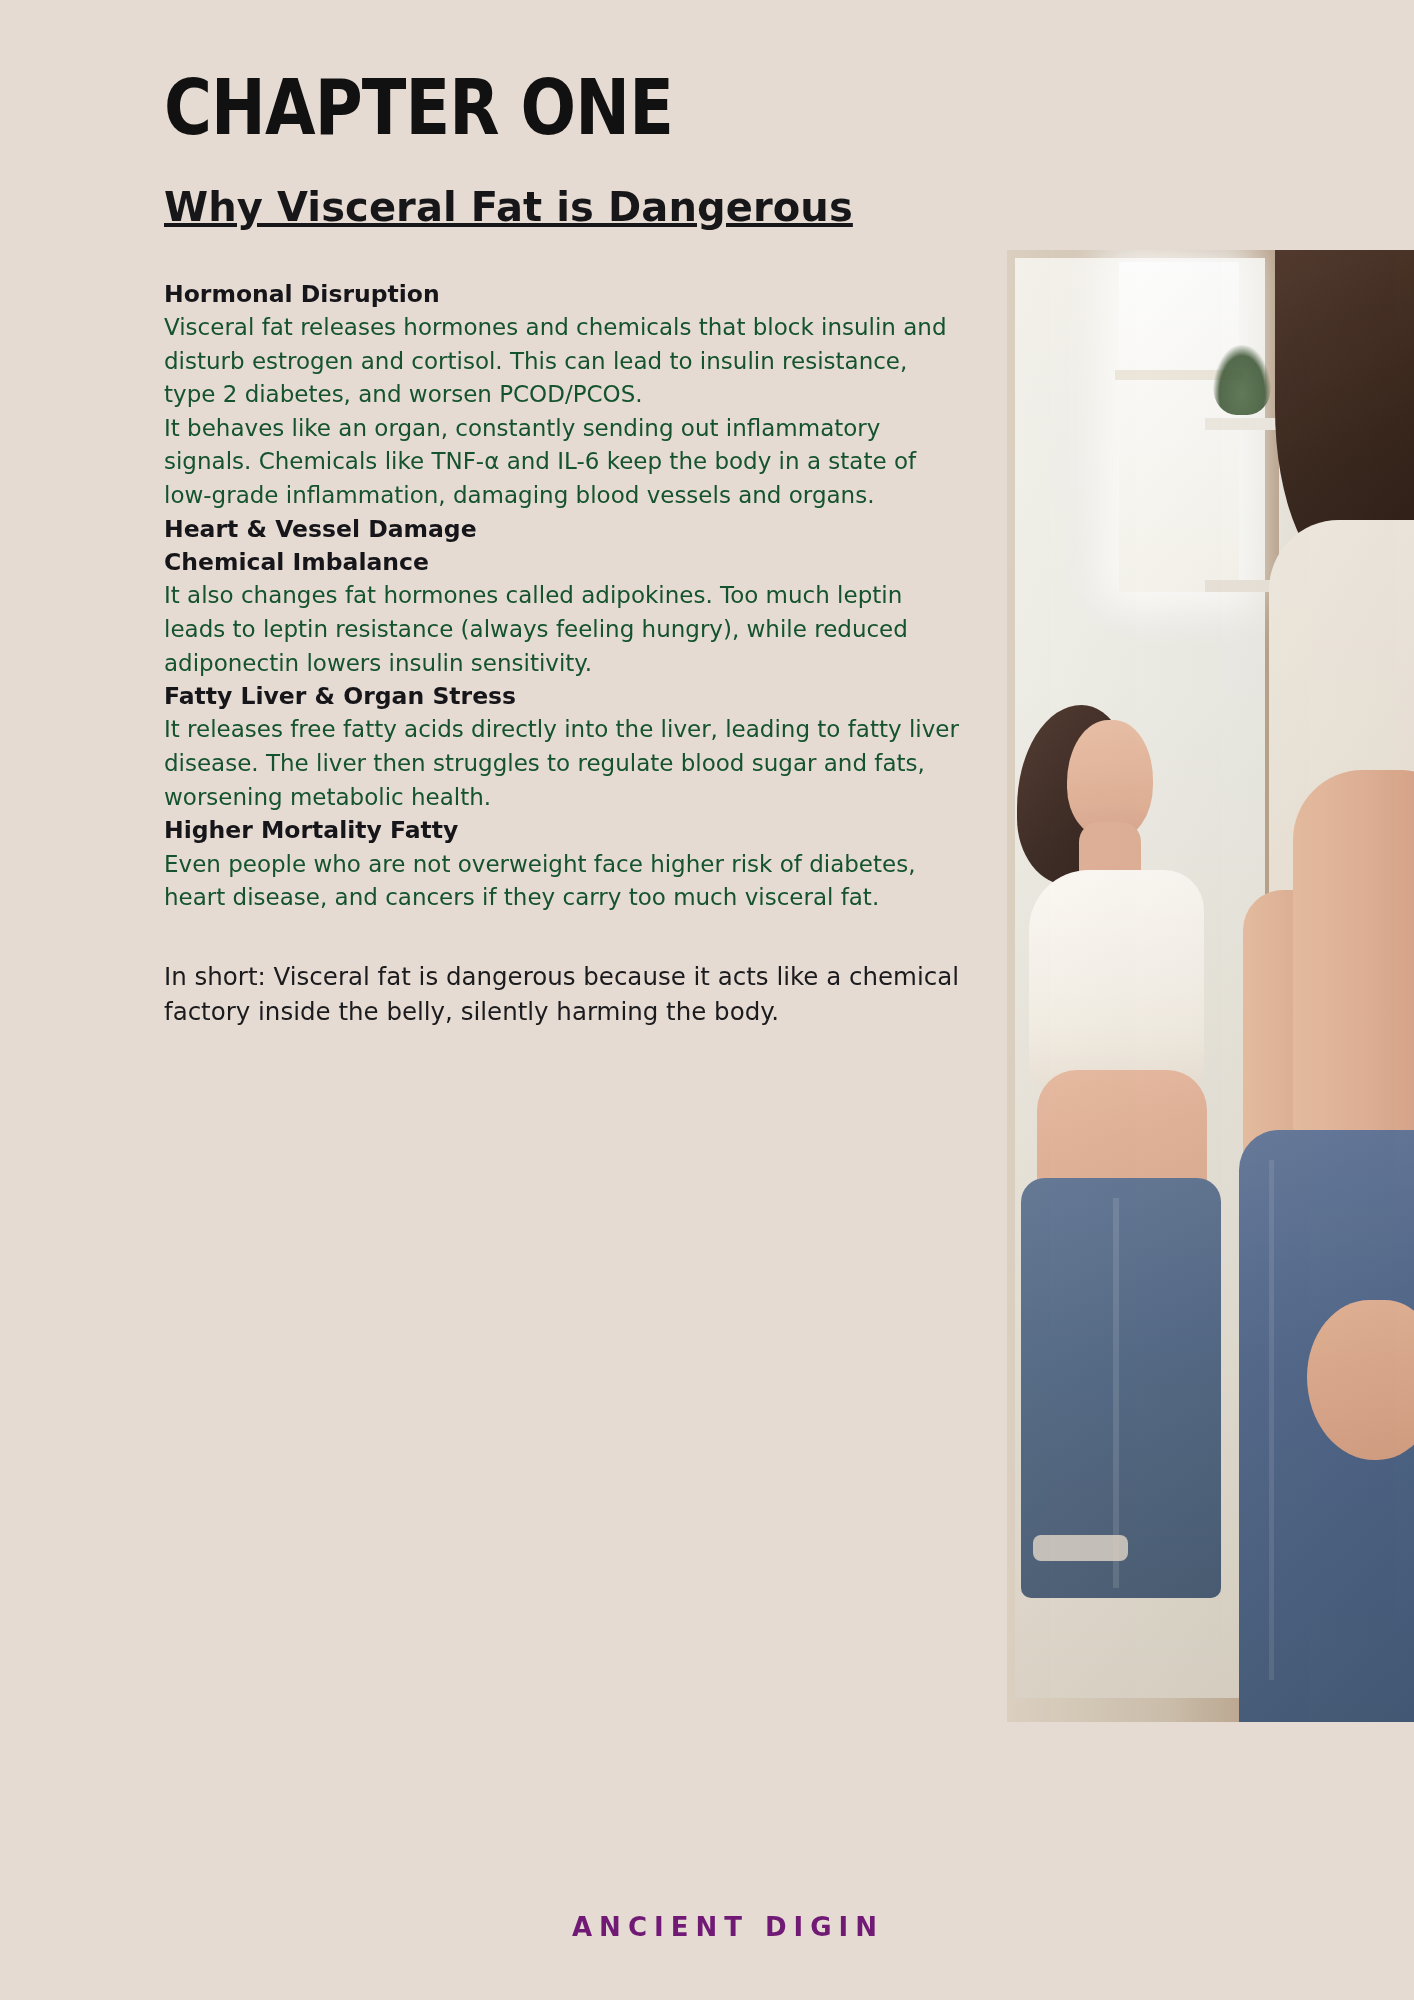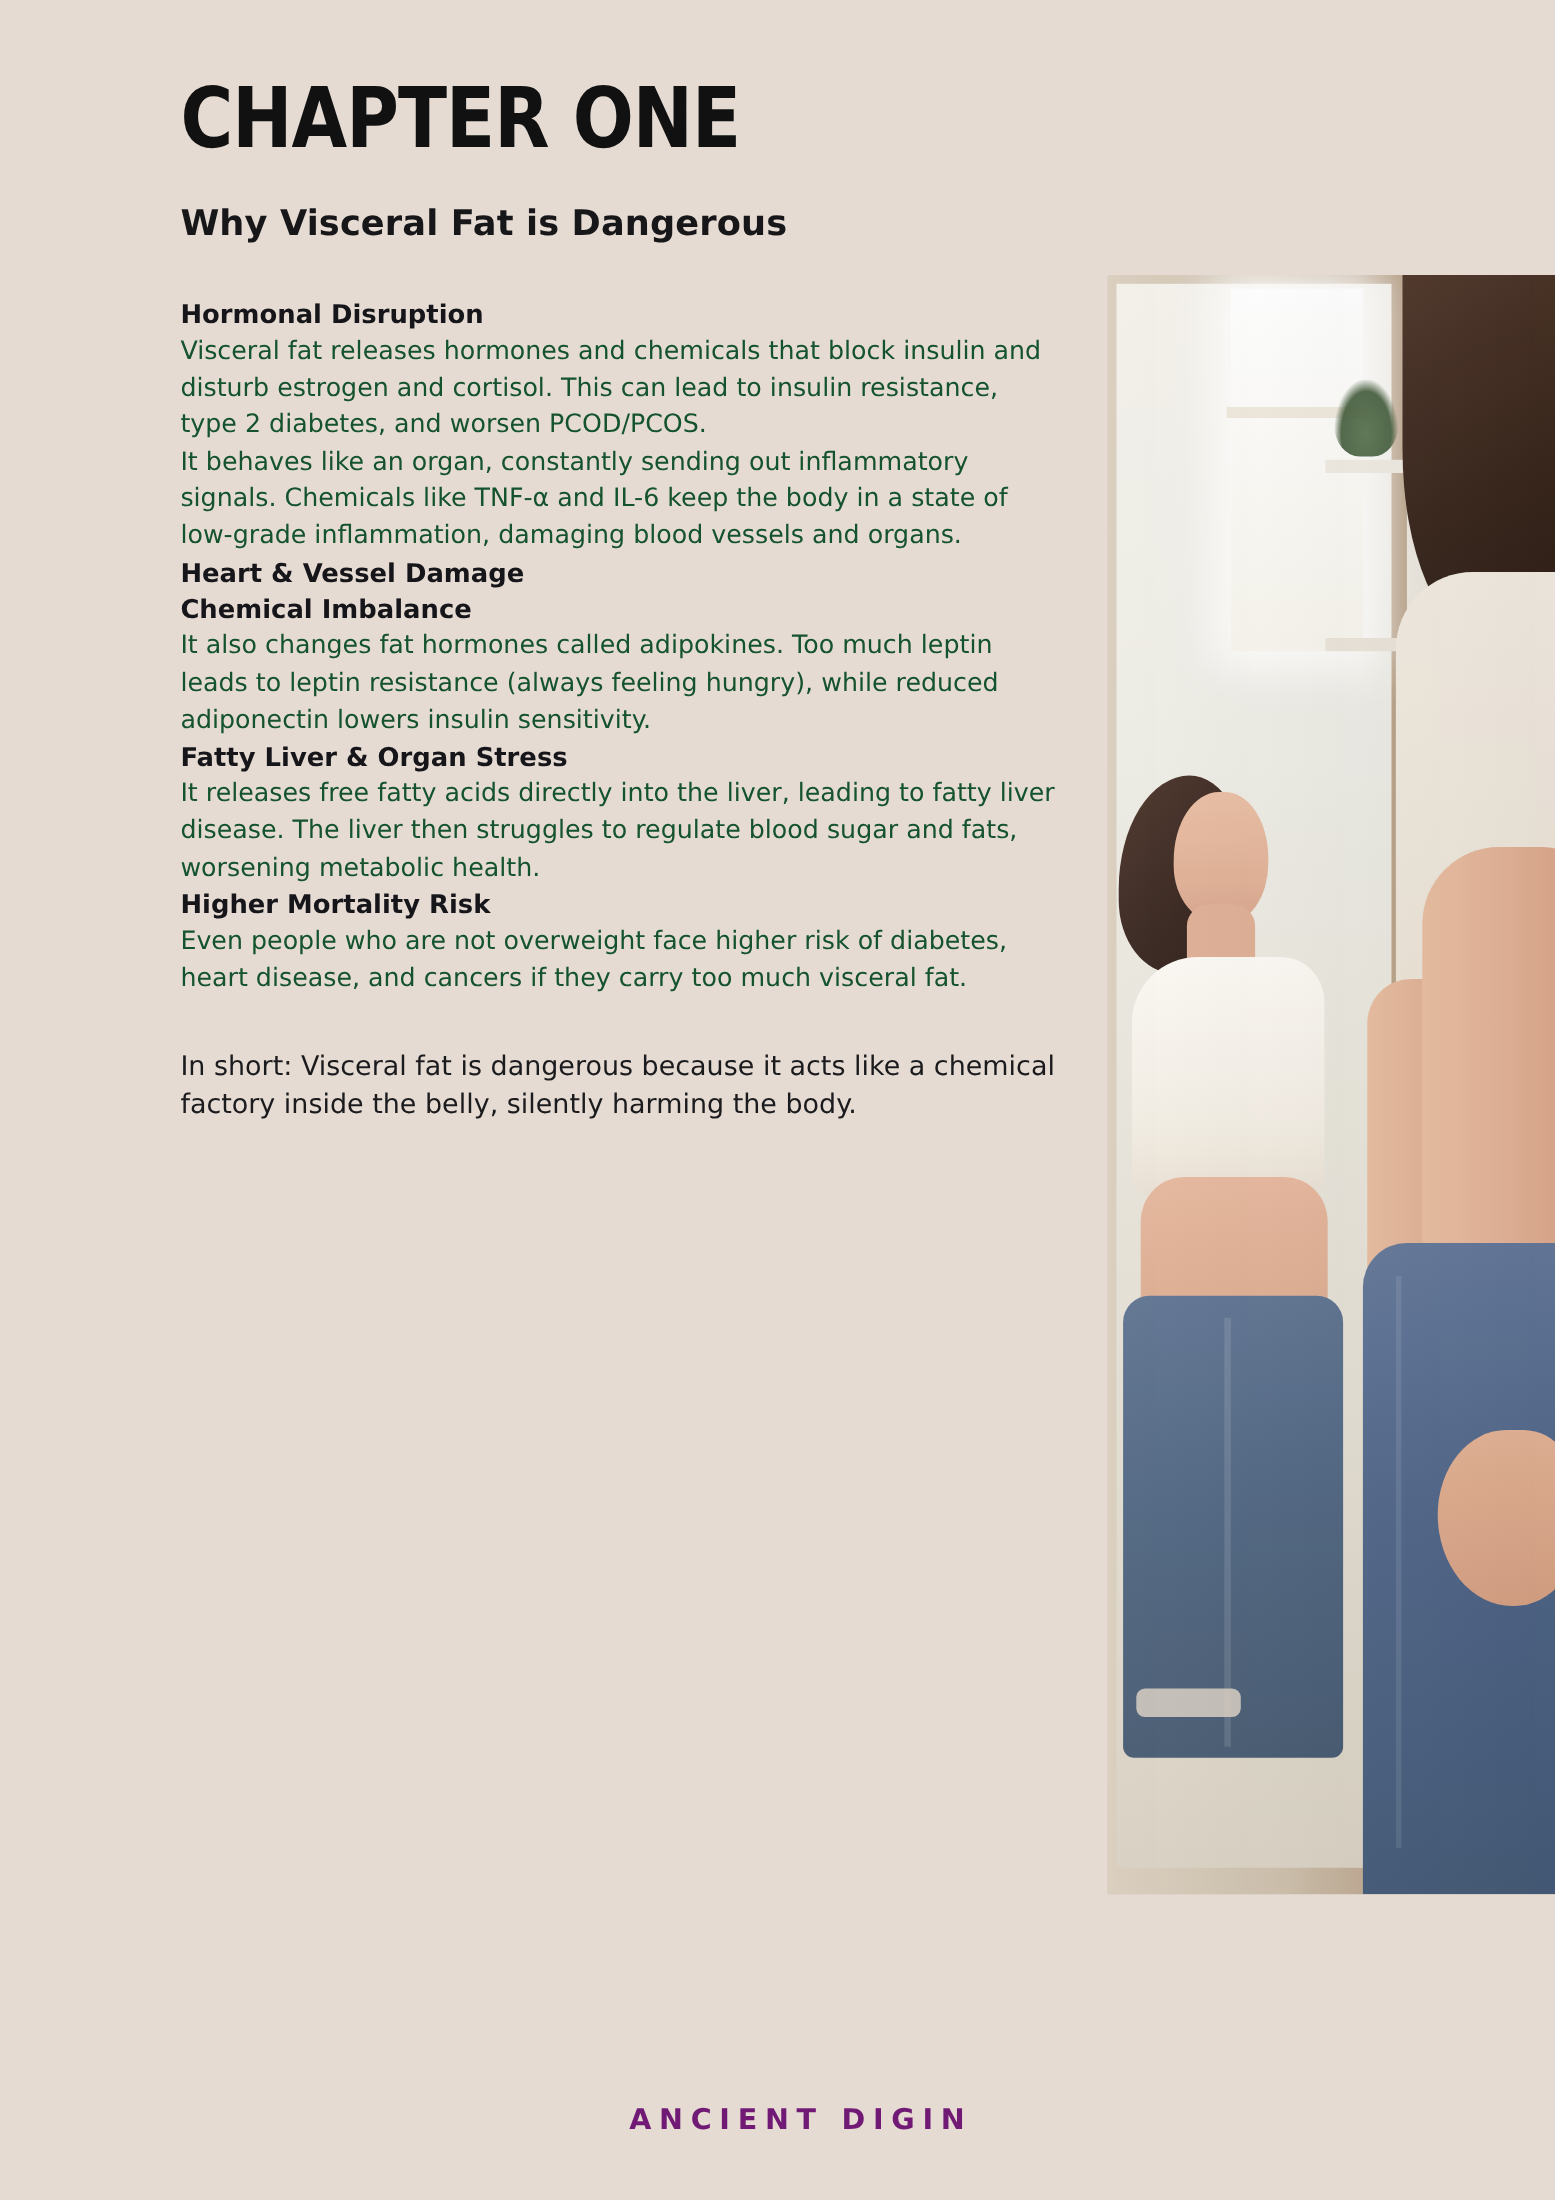--- a/index.html
+++ b/index.html
@@ -259,25 +259,26 @@
     font-size: 76px;
     letter-spacing: -1px;
     color: #111111;
     margin: 0;
     padding-top: 68px;
     line-height: 1.05;
     transform: scaleX(0.86);
     transform-origin: left center;
   }
   .subtitle {
-    font-size: 32px;
+    font-size: 40px;
     font-weight: 700;
     color: #17171a;
     margin: 36px 0 0 0;
     letter-spacing: .1px;
+    text-decoration: underline;
   }
   .body-block {
     margin-top: 48px;
   }
   .sec {
     margin-bottom: 0;
   }
   .sec-head {
     font-size: 23.5px;
     font-weight: 700;
@@ -365,21 +366,21 @@
         <p class="sec-head">Chemical Imbalance</p>
         <p class="sec-text"> It also changes fat hormones called adipokines. Too much leptin leads to leptin resistance (always feeling hungry), while reduced adiponectin lowers insulin sensitivity.</p>
       </div>
 
       <div class="sec">
         <p class="sec-head">Fatty Liver &amp; Organ Stress</p>
         <p class="sec-text"> It releases free fatty acids directly into the liver, leading to fatty liver disease. The liver then struggles to regulate blood sugar and fats, worsening metabolic health.</p>
       </div>
 
       <div class="sec">
-        <p class="sec-head">Higher Mortality Risk</p>
+        <p class="sec-head">Higher Mortality Fatty</p>
         <p class="sec-text"> Even people who are not overweight face higher risk of diabetes, heart disease, and cancers if they carry too much visceral fat.</p>
       </div>
 
     </div>
 
     <p class="closing">In short: Visceral fat is dangerous because it acts like a chemical factory inside the belly, silently harming the body.</p>
   </div>
 
   <div class="footer">ANCIENT DIGIN</div>
 </div>

